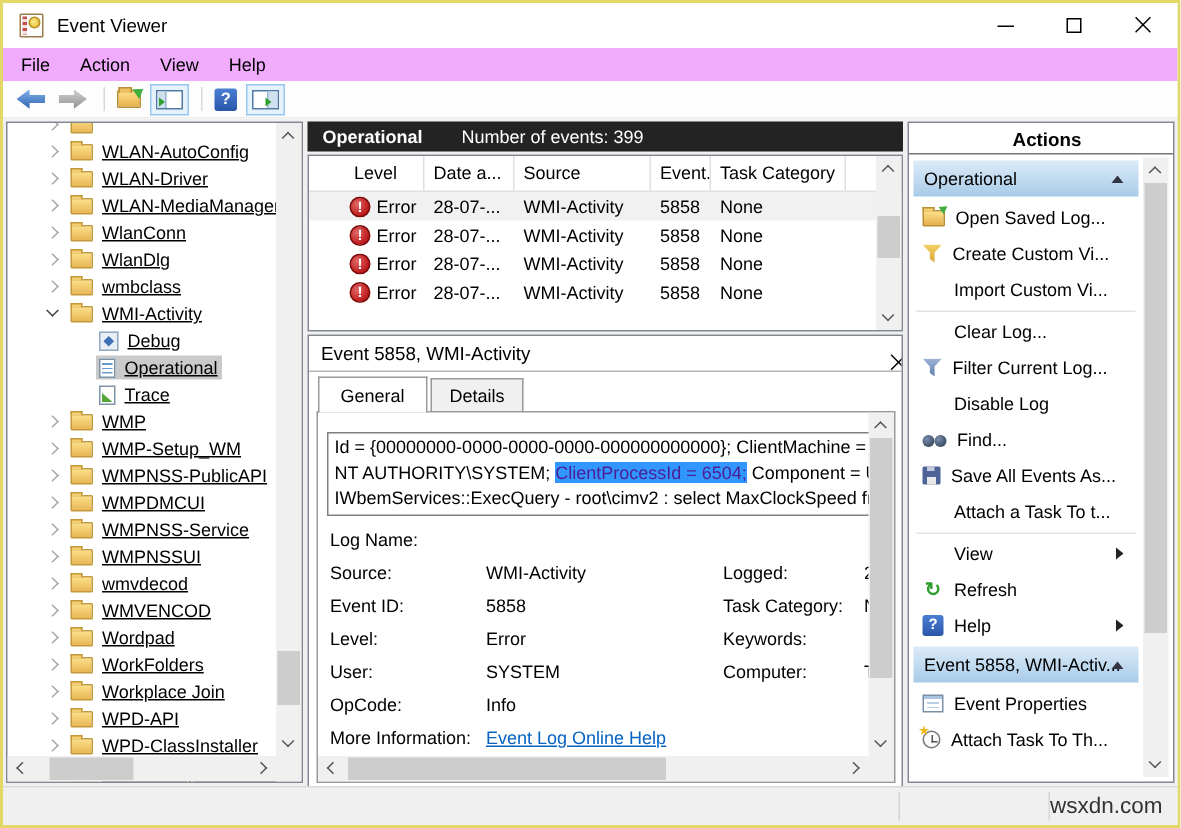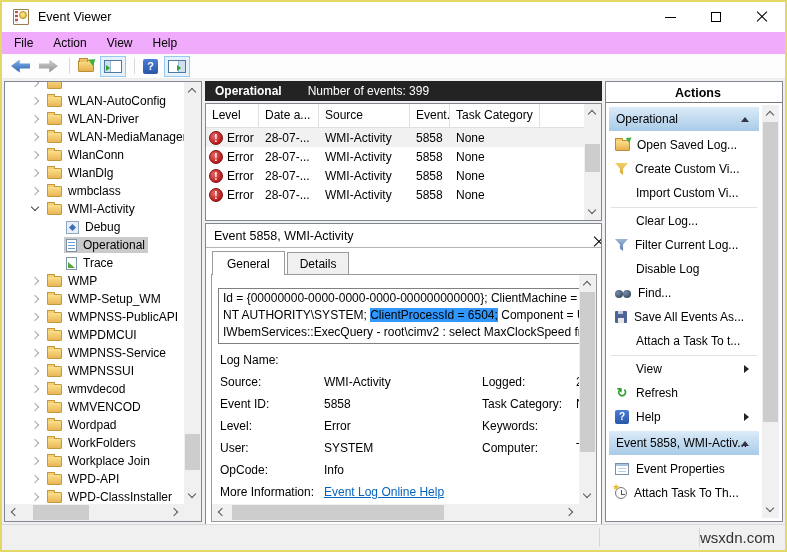--- a/index.html
+++ b/index.html
@@ -55,21 +55,21 @@
 
   
   .main { position:absolute; top:77px; left:0; right:0; bottom:26px; background:#f0f0f0; }
   .panel { position:absolute; background:#fff; border:1px solid #828790; }
   .tree-panel { left:2px; top:2px; width:198px; bottom:2px; overflow:hidden; }
   .center-col { position:absolute; left:203px; top:2px; width:397px; bottom:2px; }
   .actions-panel { left:603px; top:2px; right:2px; bottom:2px; background:#fff; border:1px solid #828790; position:absolute; overflow:hidden;text-align:center; }
 
   
   .tree-list { position:absolute; top:-8px; left:0; right:17px; }
-  .tree-item { height:18px; display:flex; align-items:center; white-space:nowrap; overflow:hidden; }
+  .tree-item { height:18px; display:flex; align-items:center; white-space:nowrap; overflow:hidden;text-decoration:underline; }
   .tree-item .chev { width:10px; height:10px; margin-left:26px; position:relative; flex:none; }
   .tree-item.d2 .chev { margin-left:45px; }
   .chev.collapsed::before { content:""; position:absolute; left:1px; top:2px; width:5px; height:5px;
     border-top:1.5px solid #a6a6a6; border-right:1.5px solid #a6a6a6; transform:rotate(45deg); }
   .chev.expanded::before { content:""; position:absolute; left:1px; top:0px; width:5px; height:5px;
     border-top:1.5px solid #404040; border-right:1.5px solid #404040; transform:rotate(135deg); }
   .hl { display:flex; align-items:center; padding:1px 3px 1px 2px; margin-left:4px; }
   .tree-item.selected .hl { background:#cacaca; }
   .ticon { flex:none; display:inline-block; position:relative; }
   .tlabel { margin-left:6px; }
@@ -102,41 +102,41 @@
   .scroll-corner { position:absolute; width:17px; height:17px; background:#f0f0f0; right:0; bottom:0; }
   .tree-vscroll { top:0; right:0; bottom:17px; }
   .tree-hscroll { left:0; right:17px; bottom:0; }
 
   
   .black-header { height:20px; background:#232323; color:#fff; display:flex; align-items:center; padding-left:10px; }
   .bh-title { font-weight:bold; margin-right:26px; }
   .events-table { position:relative; margin-top:2px; height:118px; background:#fff; border:1px solid #828790; overflow:hidden; }
   .thead { display:flex; height:24px; border-bottom:1px solid #e0e0e0; }
   .th { padding:4px 4px 0 6px; border-right:1px solid #e0e0e0; white-space:nowrap; overflow:hidden; }
-  .c-level { width:53px; } .c-date { width:60px; } .c-source { width:91px; } .c-event { width:40px; } .c-cat { width:90px; } .c-fill { flex:1; border-right:none; }
+  .c-level { width:53px;margin-left:24px; } .c-date { width:60px; } .c-source { width:91px; } .c-event { width:40px; } .c-cat { width:90px; } .c-fill { flex:1; border-right:none; }
   .trow { display:flex; height:19px; align-items:center; }
   .trow.first { background:#f1f1f1; }
   .td { padding:0 4px 0 6px; white-space:nowrap; overflow:hidden; }
   .td.c-level { display:flex; align-items:center; padding-left:3px; }
   .icon-error { width:14px; height:14px; border-radius:50%; flex:none; margin-right:4px;
     background:radial-gradient(circle at 35% 35%, #e06a6a, #c11f1f 65%, #8f1111); border:1px solid #7e0e0e;
     color:#fff; font-weight:bold; font-size:10px; line-height:13px; text-align:center; }
   .icon-error::after { content:"!"; }
   .ev-vscroll { top:0; right:0; bottom:0; }
 
   
   .detail-panel { position:relative; margin-top:2px; height:303px; background:#fff; border:1px solid #828790; overflow:hidden; }
   .detail-header { height:24px; display:flex; align-items:center; padding:0 8px; font-size:12.5px; border-bottom:1px solid #b5b5b5; }
   .detail-close { margin-left:auto; }
   .tabs { height:26px; display:flex; align-items:flex-end; padding-left:6px; }
   .tab { border:1px solid #9a9a9a; border-bottom:none; background:#f0f0f0; padding:4px 12px 3px; margin-right:2px; position:relative; }
   .tab.active { background:#fff; padding:5px 14px 4px; z-index:2; margin-bottom:-1px; }
   .tab-content { position:absolute; left:5px; right:4px; top:50px; bottom:3px; border:1px solid #9a9a9a; background:#fff; overflow:hidden; }
   .preview { position:absolute; top:13px; left:6px; width:364px; height:56px; border:1px solid #808080; padding:1px 4px; line-height:17px; white-space:nowrap; overflow:hidden; }
-  .sel-text { background:#3297fd; color:#000000; }
+  .sel-text { background:#3297fd; color:#4c1d95; }
   .fields { position:absolute; top:78px; left:8px; right:18px; }
   .frow { position:relative; height:22px; white-space:nowrap; }
   .fl { position:absolute; left:0; }
   .flv { position:absolute; left:104px; right:0; overflow:hidden; }
   .fr { position:absolute; left:262px; }
   .frv { position:absolute; left:356px; }
   .more-row { position:absolute; top:210px; height:20px; }
   .more-link { color:#0563c1; text-decoration:underline; margin-left:14px; }
   .det-vscroll { top:0; right:0; bottom:17px; }
   .det-hscroll { left:0; right:17px; bottom:0; }

